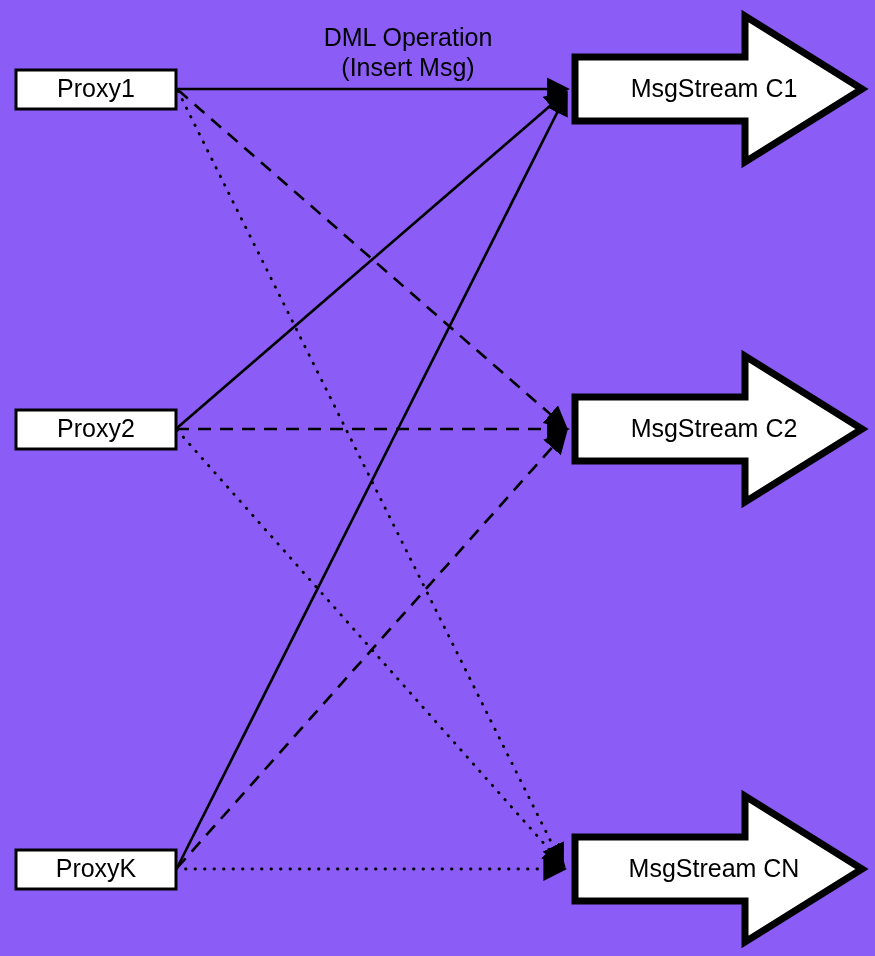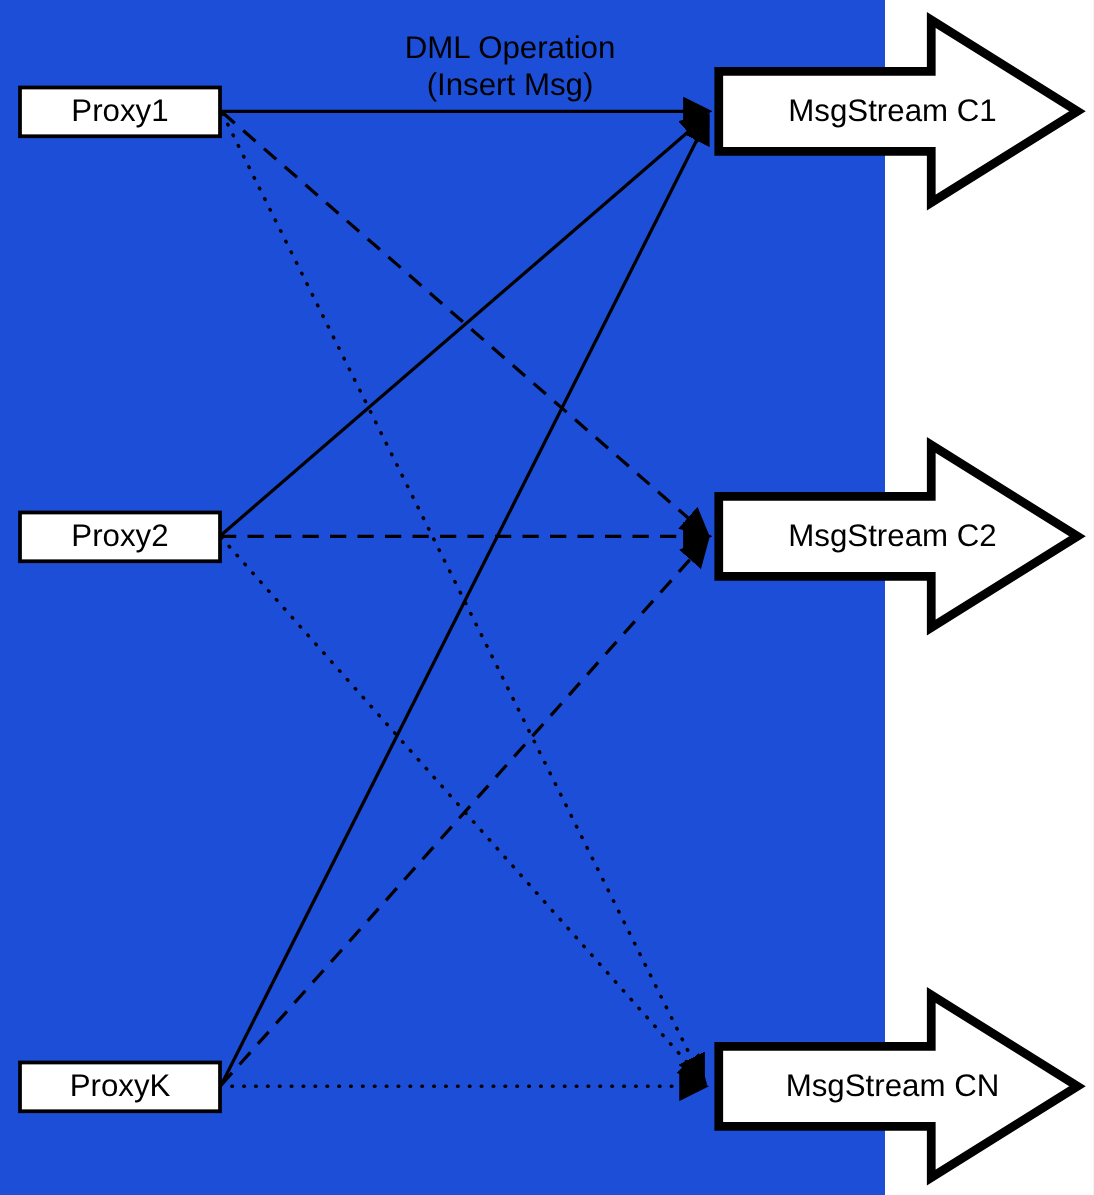--- a/index.html
+++ b/index.html
@@ -8,23 +8,23 @@
     background: #ffffff;
   }
   body {
     width: 875px;
     height: 956px;
     font-family: "Liberation Sans", sans-serif;
     overflow: hidden;
   }
   #diagram-root {
     position: relative;
-    width: 708px;
+    width: 875px;
     height: 956px;
-    background: #1d4ed8;
+    background: #8b5cf6;
   }
   svg.diagram-canvas {
     display: block;
     width: 875px;
     height: 956px;
   }
   .node-box-rect {
     fill: #ffffff;
     stroke: #000000;
     stroke-width: 3;

